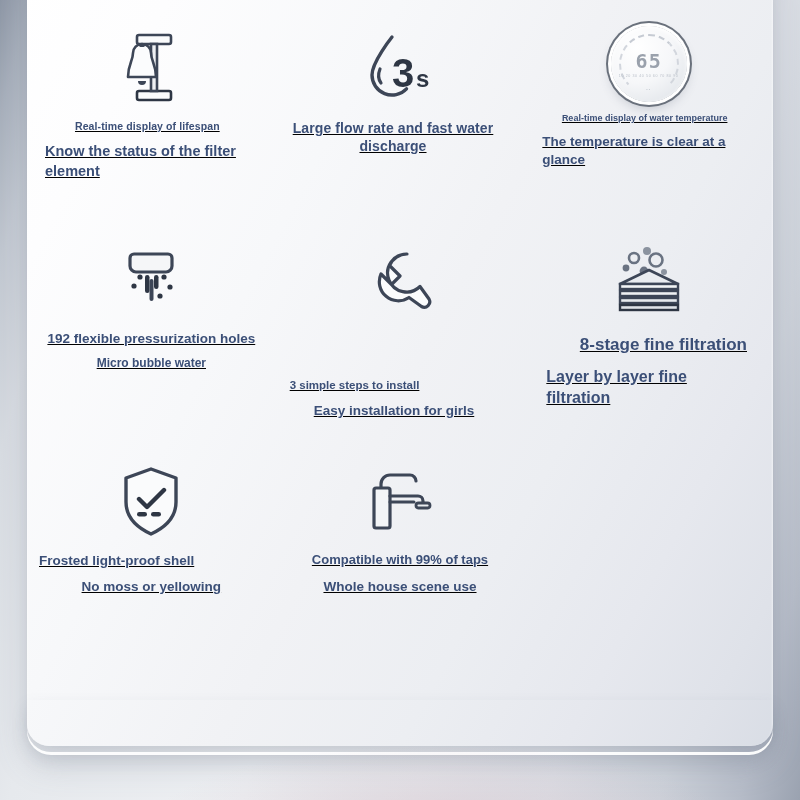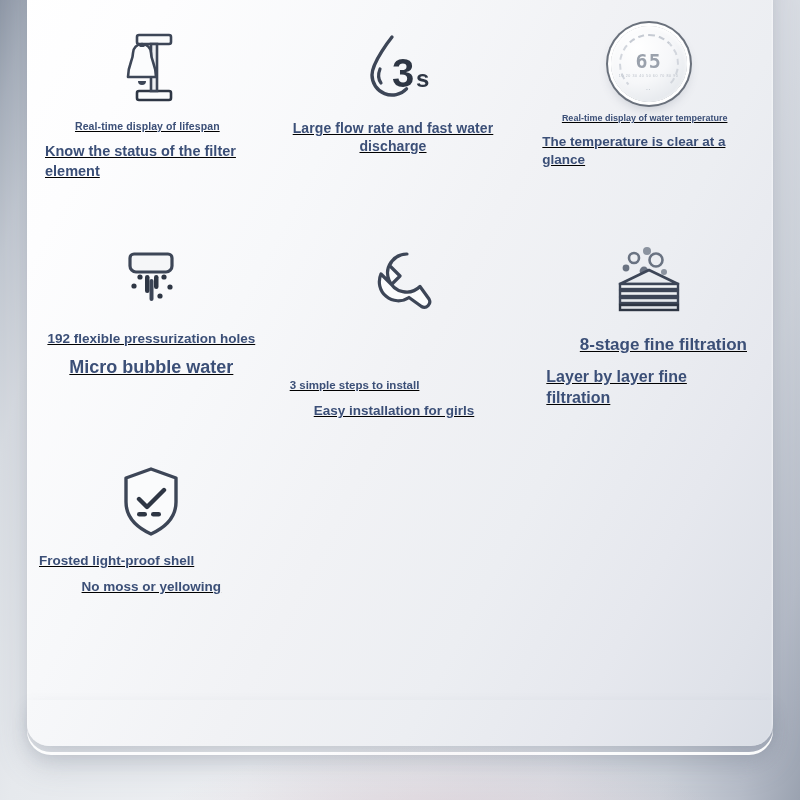--- a/index.html
+++ b/index.html
@@ -125,21 +125,21 @@
 
   .c2 .sub   { font-size: 14px;  text-align: center; letter-spacing:.1px;}
   .c2 .title { font-size: 14px; text-align: left; }
   .c2 .txt   { padding-left: 2px; }
 
   .c3 .sub   { font-size: 9px;  text-align: center; line-height:1.35;}
   .c3 .title { font-size: 13.5px; text-align: left; }
   .c3 .txt   { padding-left: 8px; }
 
   .c4 .sub   { font-size: 13.5px; text-align: center; }
-  .c4 .title { font-size: 18px; text-align: center; }
+  .c4 .title { font-size: 12px; text-align: center; }
   .c4 .txt   { padding: 0 2px; }
 
   .c5 .sub   { font-size: 11.5px; text-align: left; }
   .c5 .title { font-size: 13.5px; text-align: center; }
   .c5 .txt   { padding-left: 4px; margin-top: 48px; }
 
   .c6 .sub   { font-size: 17px;   text-align: right; }
   .c6 .title { font-size: 16px; text-align: left; margin-top: 10px; }
   .c6 .txt   { padding-left: 12px; }
 
@@ -327,18 +327,33 @@
             <rect x="17" y="47" width="10" height="4.6" rx="2.3" fill="#2e3644"></rect>
             <rect x="31" y="47" width="10" height="4.6" rx="2.3" fill="#2e3644"></rect>
           </svg>
         </div>
         <div class="txt">
           <div class="sub">Frosted light-proof shell</div>
           <div class="title">No moss or yellowing</div>
         </div>
       </div>
 
+      <div class="cell c8 row3">
+        <div class="icon-wrap">
+          <svg width="78" height="72" viewBox="0 0 78 72">
+            <path d="M20 22 v-4 a9 9 0 0 1 9 -9 h20 a6 6 0 0 1 6 6" fill="none" stroke="#3d4657" stroke-width="3.2" stroke-linecap="round"></path>
+            <rect x="13" y="22" width="16" height="40" rx="2" fill="#f3f5f7" stroke="#3d4657" stroke-width="3.2"></rect>
+            <path d="M29 30 h28 a5 5 0 0 1 5 5 v3" fill="none" stroke="#3d4657" stroke-width="3.2" stroke-linecap="round" stroke-linejoin="round"></path>
+            <rect x="55" y="37" width="14" height="5" rx="2.4" fill="#e9ecf0" stroke="#3d4657" stroke-width="2.8"></rect>
+            <path d="M29 36 h24" fill="none" stroke="#3d4657" stroke-width="3" stroke-linecap="round"></path>
+          </svg>
+        </div>
+        <div class="txt">
+          <div class="sub">Compatible with 99% of taps</div>
+          <div class="title">Whole house scene use</div>
+        </div>
+      </div>
 
     </div>
   </div>
 
   <div class="card-edge"></div>
 </div>
 
 </body></html>

